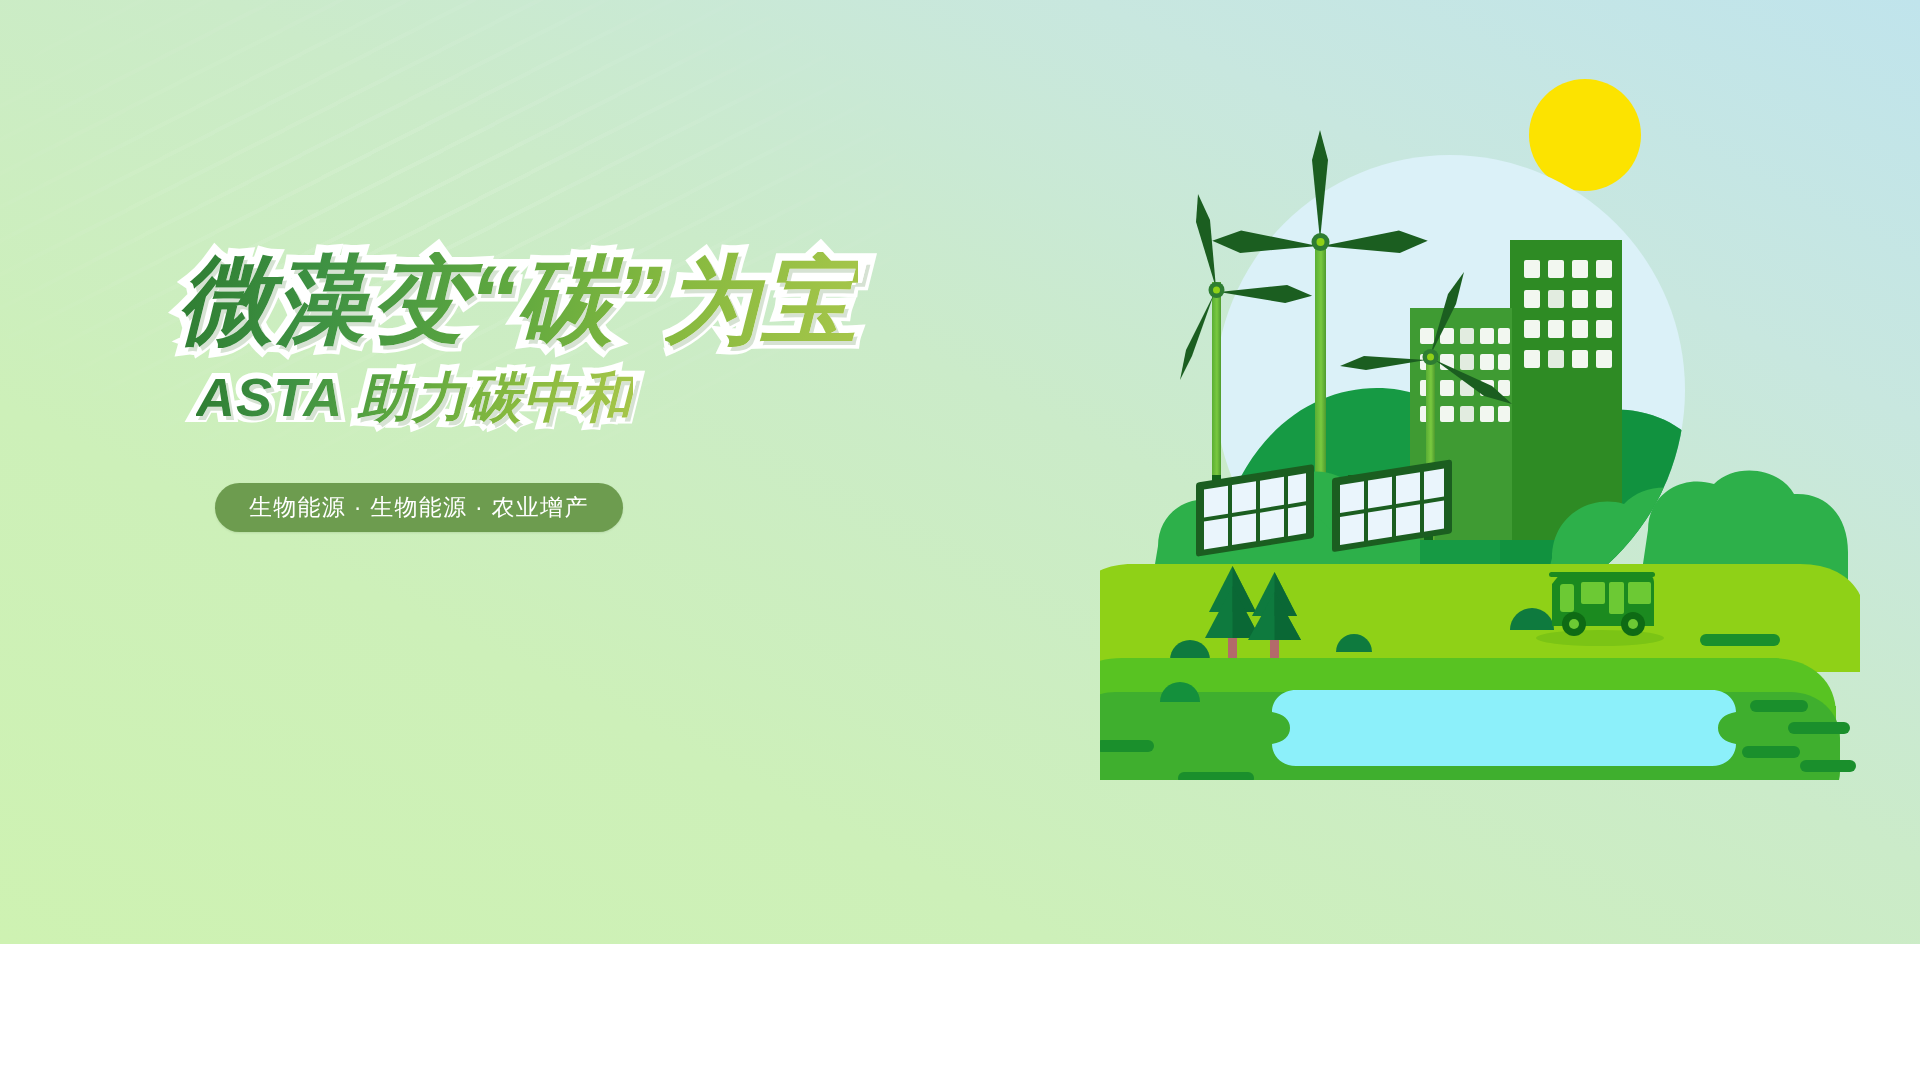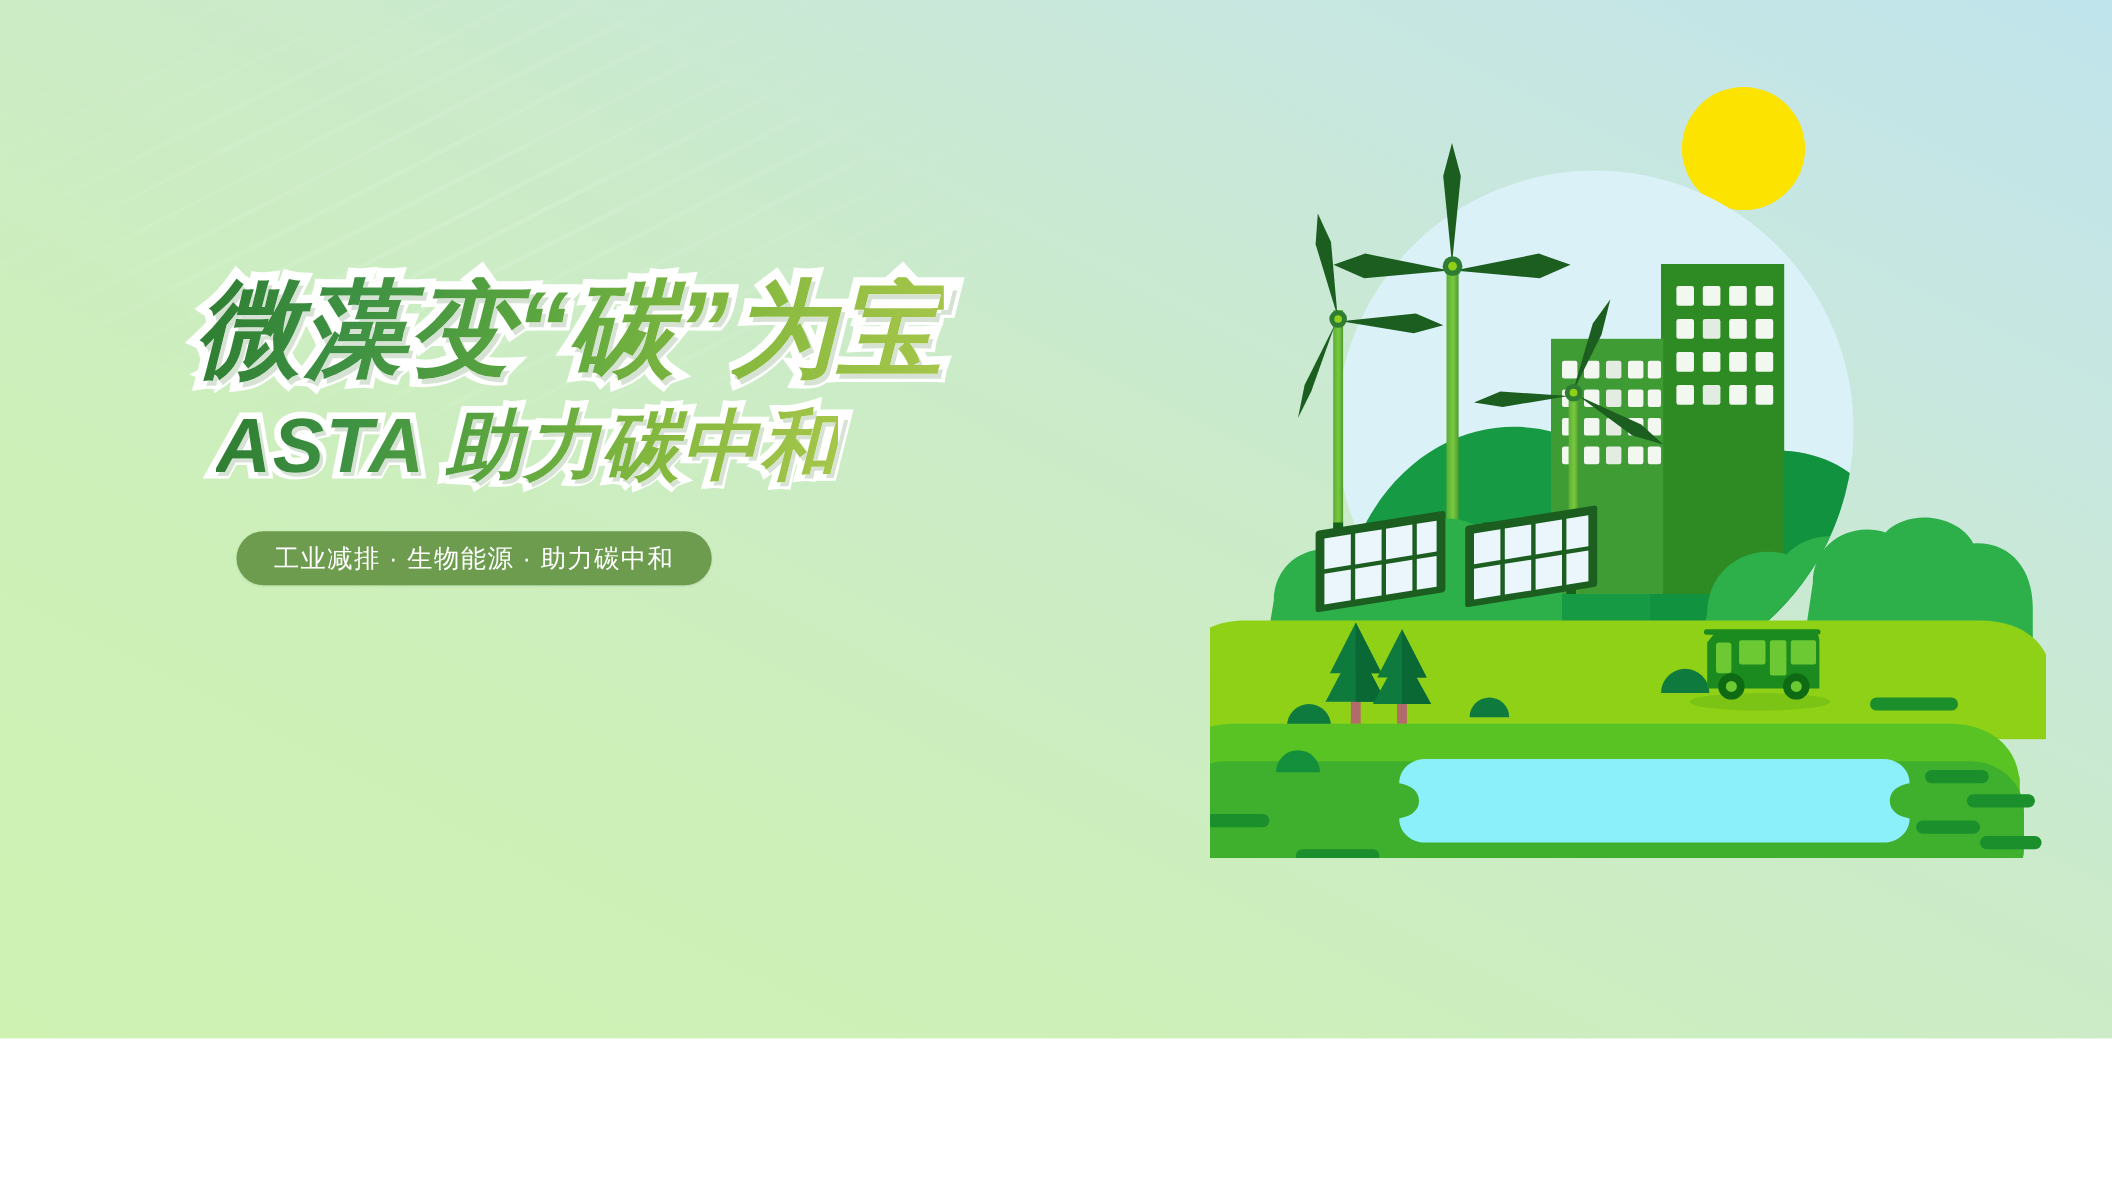--- a/index.html
+++ b/index.html
@@ -84,21 +84,21 @@
     -webkit-text-fill-color: transparent;
   }
 
   #line1 .tl-stroke, #line1 .tl-fill {
     font-size: 96px;
   }
   #line1 .tl-stroke { -webkit-text-stroke: 15px #ffffff; }
 
   #line2 { margin-top: 22px; padding-left: 196px; }
   #line2 .tl-stroke, #line2 .tl-fill {
-    font-size: 70px;
+    font-size: 54px;
     letter-spacing: 0.02em;
   }
   #line2 .tl-stroke { -webkit-text-stroke: 12px #ffffff; }
 
   
   #badge {
     position: absolute;
     left: 215px;
     top: 483px;
     height: 49px;
@@ -147,21 +147,21 @@
     <div class="title-row" id="line2">
       <span class="tl-wrap">
         <span class="tl-stroke">ASTA 助力碳中和</span>
         <span class="tl-fill">ASTA 助力碳中和</span>
       </span>
     </div>
 
   </div>
 
   <div id="badge">
-    <span id="badge-text">工业减排 ·  生物能源 ·  助力碳中和</span>
+    <span id="badge-text">生物能源 ·  生物能源 ·  农业增产</span>
   </div>
 
   <div id="illustration">
     <svg viewBox="0 0 760 720" xmlns="http://www.w3.org/2000/svg">
       <defs>
         <clipPath id="clipSky">
           <circle cx="350" cy="330" r="235"></circle>
         </clipPath>
         <clipPath id="clipLandTop">
           <path d="M -60 400 H 820 V 560 H -60 Z"></path>

